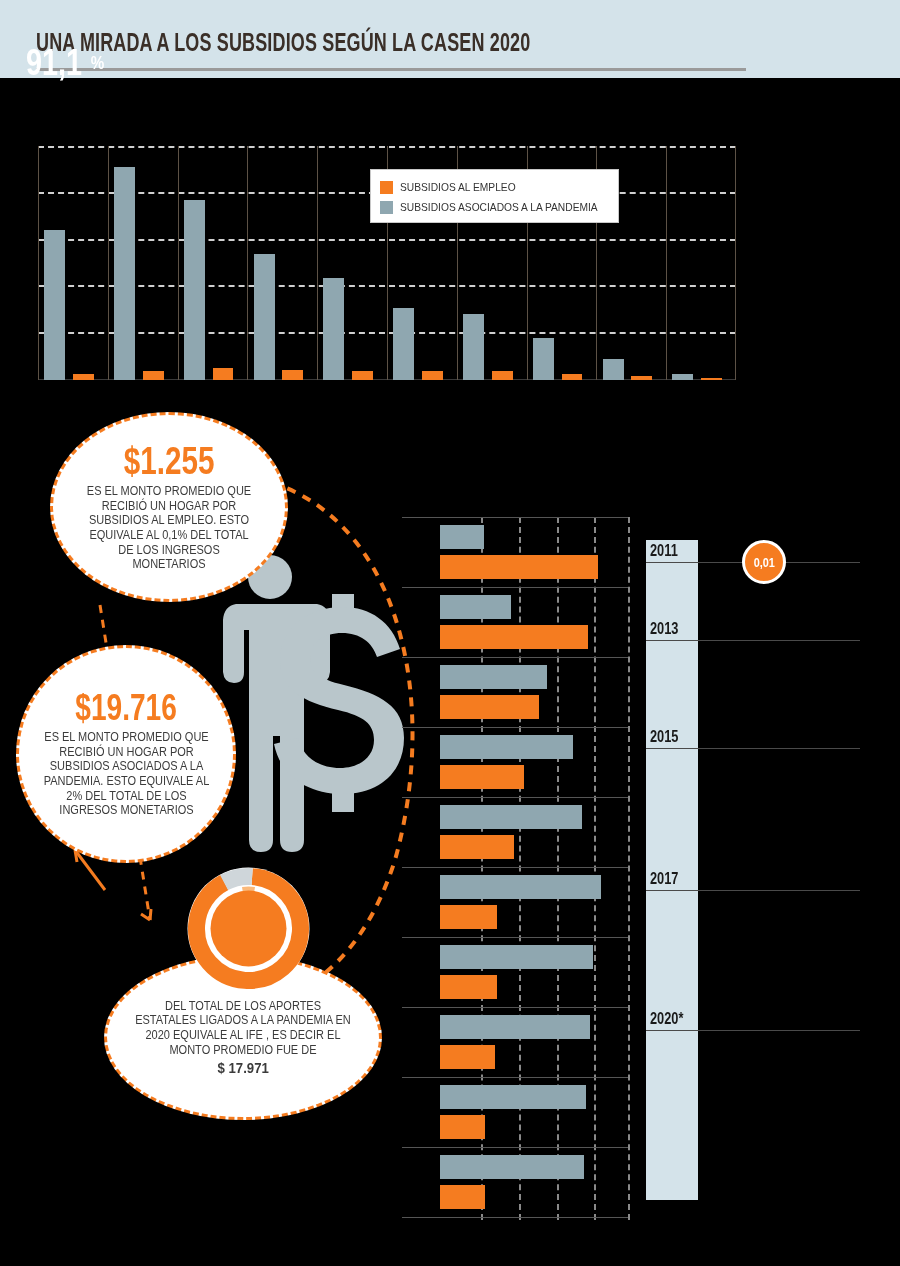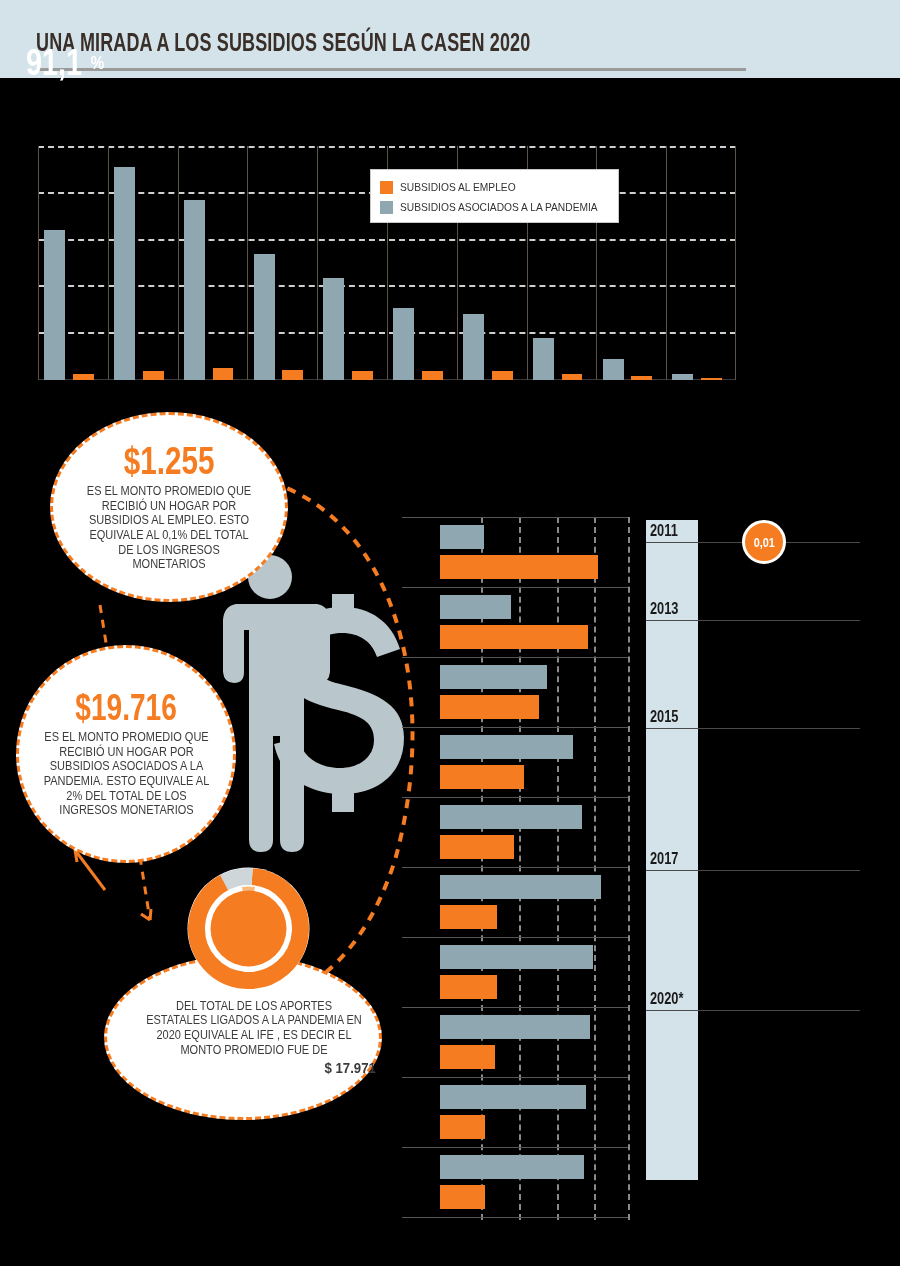--- a/index.html
+++ b/index.html
@@ -102,21 +102,20 @@
   #bubble1 .amount { font-size:38px; margin-bottom:4px; }
   #bubble1 .body { font-size:12.5px; width:200px; }
 
   #bubble2 { left:16px; top:645px; width:220px; height:218px; }
   #bubble2 .amount { font-size:36px; margin-bottom:4px; }
   #bubble2 .body { font-size:12.5px; width:195px; }
 
   #bubble3 {
     left:104px; top:955px; width:278px; height:165px;
     border-radius:50%;
-    align-items:flex-end;
   }
   #bubble3 .body { font-size:12.5px; width:250px; }
   #bubble3 .amount2 {
     color:#3b3b3b; font-size:15px; font-weight:bold;
     transform:scaleX(0.88); transform-origin:center;
     margin-top:2px;
   }
 
   
   #donut {
@@ -140,21 +139,21 @@
   }
   .hc-vgrid {
     position:absolute; top:55px; width:0; height:703px;
     border-left:2px dashed #8a8a8a;
   }
   .hc-bar { position:absolute; left:38px; }
   .hc-bar.gray { background:#8fa7b0; }
   .hc-bar.orange { background:#f57c20; }
 
   
-  #timeline { position:absolute; left:646px; top:520px; width:254px; height:660px; }
+  #timeline { position:absolute; left:646px; top:540px; width:254px; height:660px; }
   #year-band {
     position:absolute; left:0; top:0; width:52px; height:660px;
     background:#d4e3ea;
   }
   .year-tick {
     position:absolute; left:0; width:214px; height:1px; background:#4a4a4a;
   }
   .year-label {
     position:absolute; left:4px;
     font-size:16px; font-weight:bold; color:#1a1a1a;

